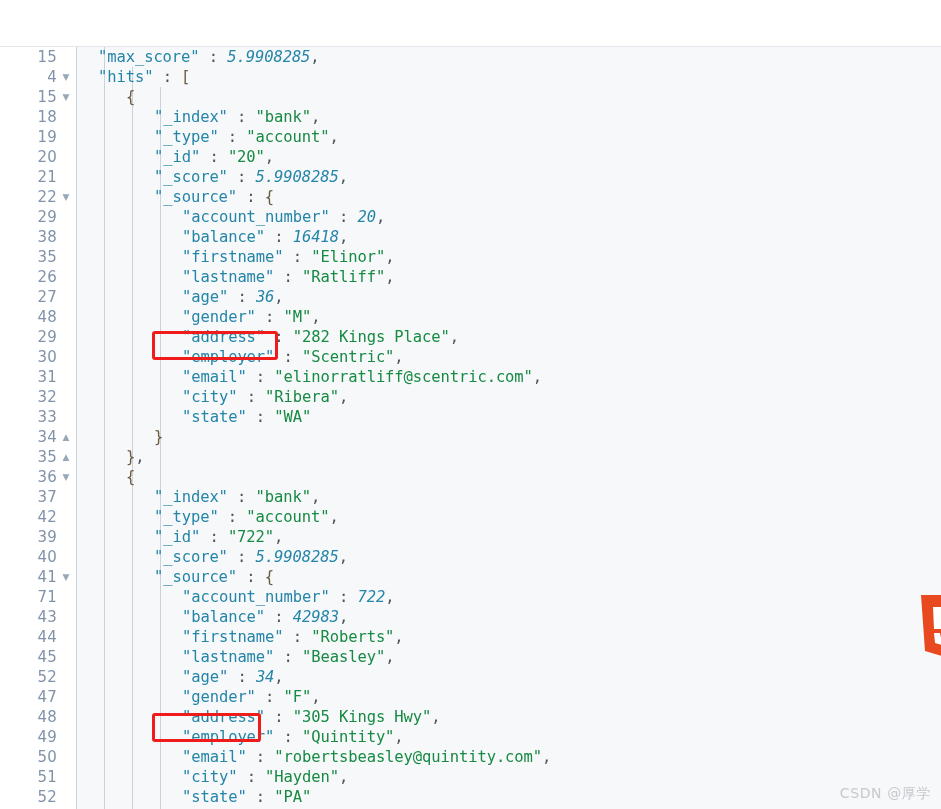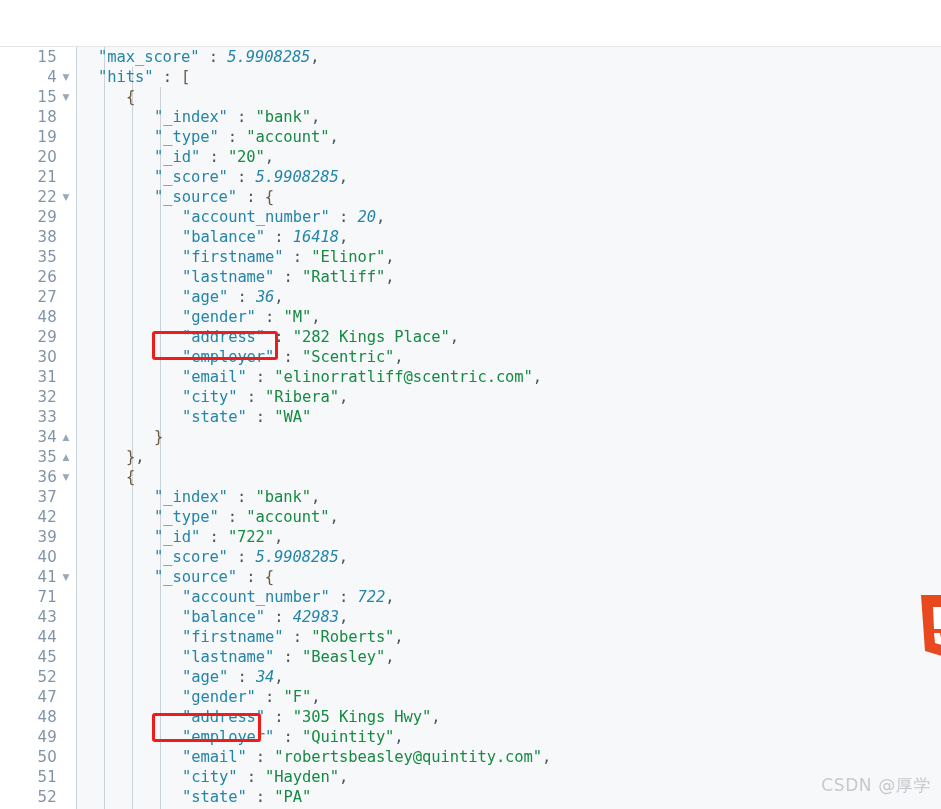--- a/index.html
+++ b/index.html
@@ -128,23 +128,23 @@
     top: 593px;
     width: 26px;
     height: 64px;
     overflow: hidden;
   }
   #edge-logo svg { display: block; }
   
   #watermark {
     position: absolute;
     right: 10px;
-    bottom: 12px;
+    bottom: 6px;
     font-family: "DejaVu Sans", sans-serif;
-    font-size: 17px;
+    font-size: 14px;
     color: #c6c9ce;
     letter-spacing: 0.6px;
     user-select: none;
   }
 </style>
 </head>
 <body>
 
 <div id="screen">
 

